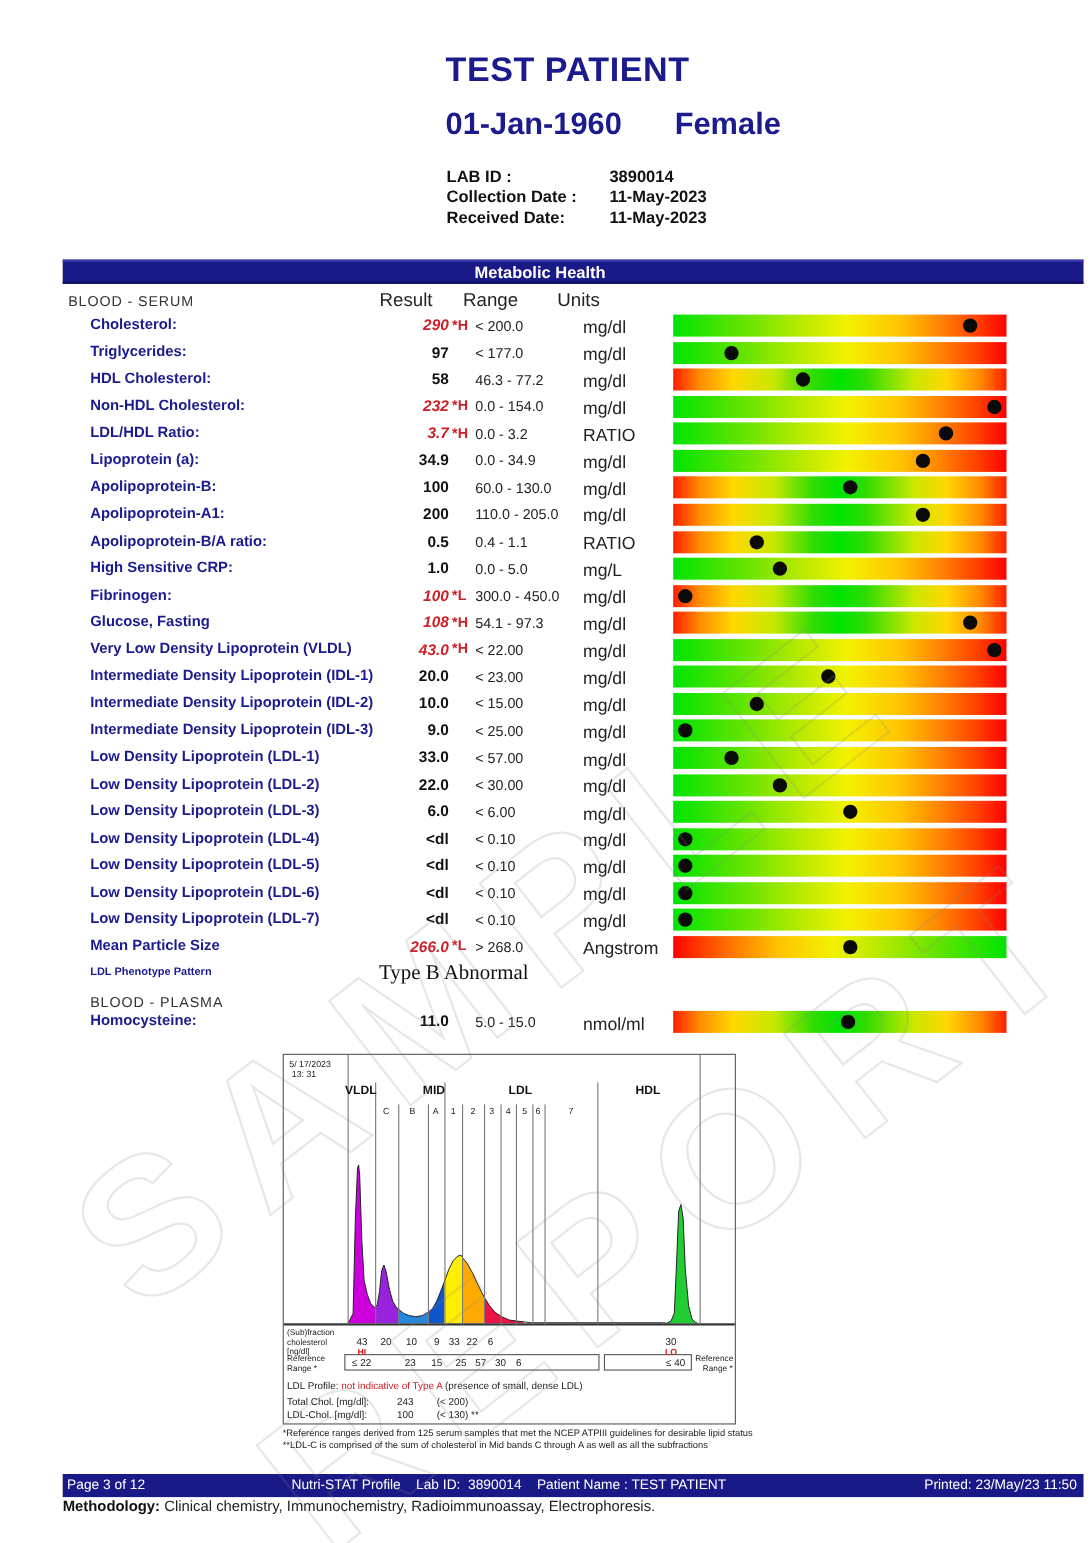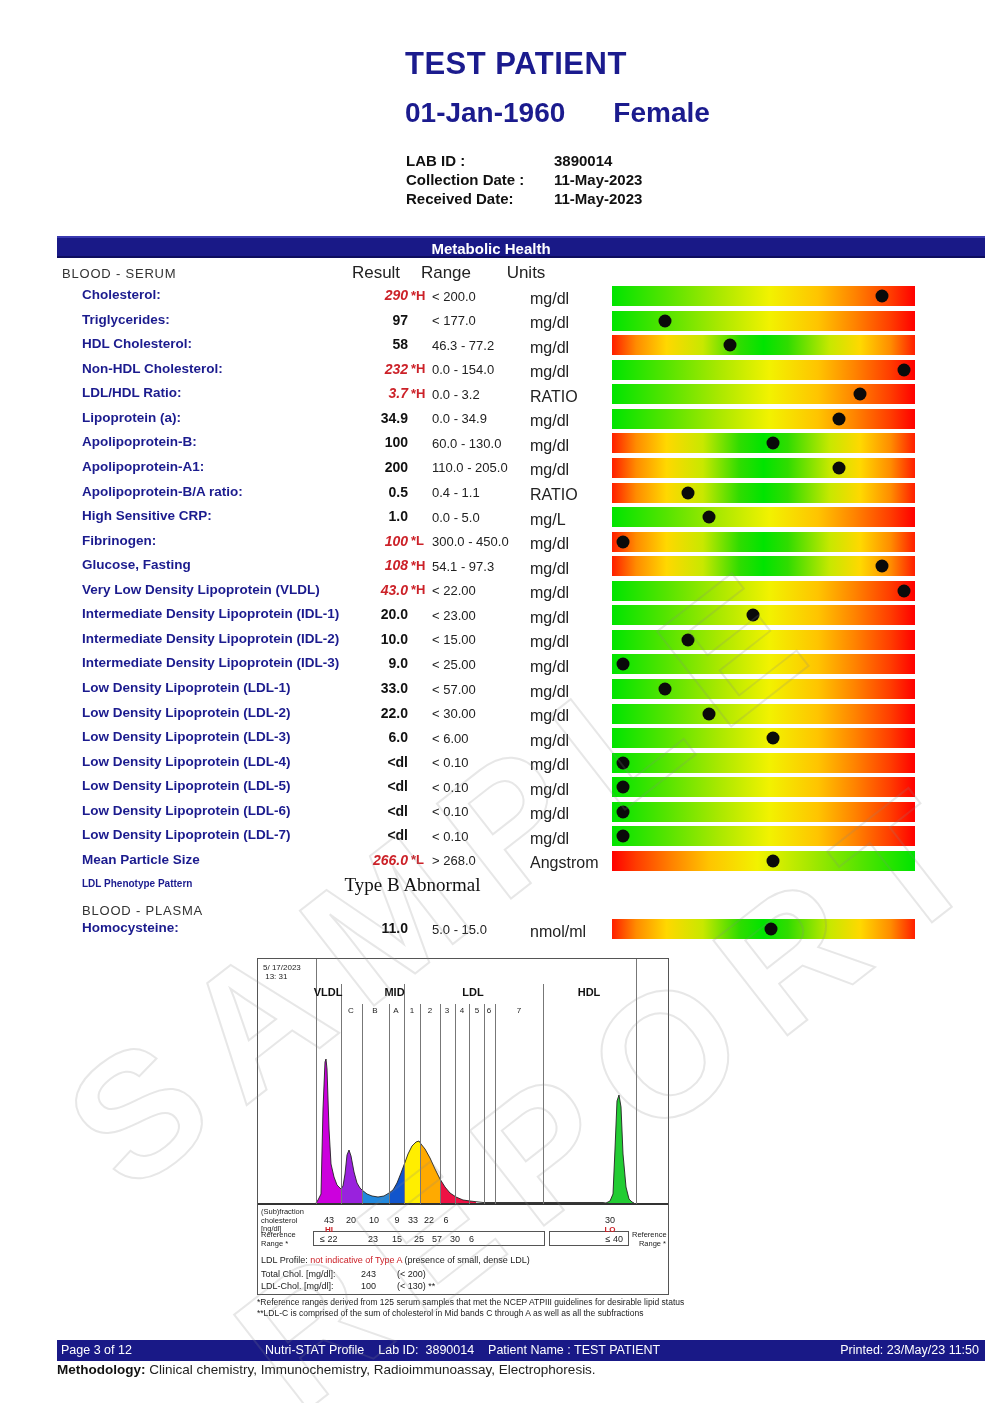--- a/index.html
+++ b/index.html
@@ -14,21 +14,21 @@
   .dob-line{left:405px;top:97px;font-size:28px;font-weight:bold;color:#1b1b8e;}
   .dob-line .sex{margin-left:48px;}
   .lab-block{left:406px;top:151px;font-size:15px;font-weight:bold;color:#111;line-height:19px;}
   .lab-block .lb{display:inline-block;width:148px;}
   
   .metabolic-bar{left:57px;top:236px;width:928px;height:22px;background:#191987;border-top:2px solid #3a3ab0;border-bottom:2px solid #0d0d5e;box-sizing:border-box;}
   .metabolic-bar span{position:absolute;left:0;right:60px;top:2px;text-align:center;color:#fff;font-size:15px;font-weight:bold;}
   
   .serum-label{left:62px;top:266px;font-size:13px;color:#333;letter-spacing:0.8px;}
   .colhead{top:263px;font-size:17px;color:#222;}
-  .ch-result{left:345px;width:62px;text-align:center;}
+  .ch-result{left:345px;width:62px;text-align:left;}
   .ch-range{left:420px;width:52px;text-align:center;}
   .ch-units{left:500px;width:52px;text-align:center;}
   
   #rows{left:0;top:284px;width:992px;}
   #plasma-rows{left:0;top:917px;width:916px;}
   .lab-row{position:relative;height:24.57px;width:992px;}
   .lab-row .lbl{position:absolute;left:82px;top:3px;font-size:13.5px;font-weight:bold;color:#1b1b8e;white-space:nowrap;}
   .lab-row .res{position:absolute;left:328px;width:80px;top:3px;text-align:right;font-size:14px;font-weight:bold;color:#111;white-space:nowrap;}
   .lab-row .res.abn{color:#cc2128;font-style:italic;}
   .lab-row .flag{position:absolute;left:411px;top:3.5px;font-size:13px;font-weight:bold;color:#cc2128;}

